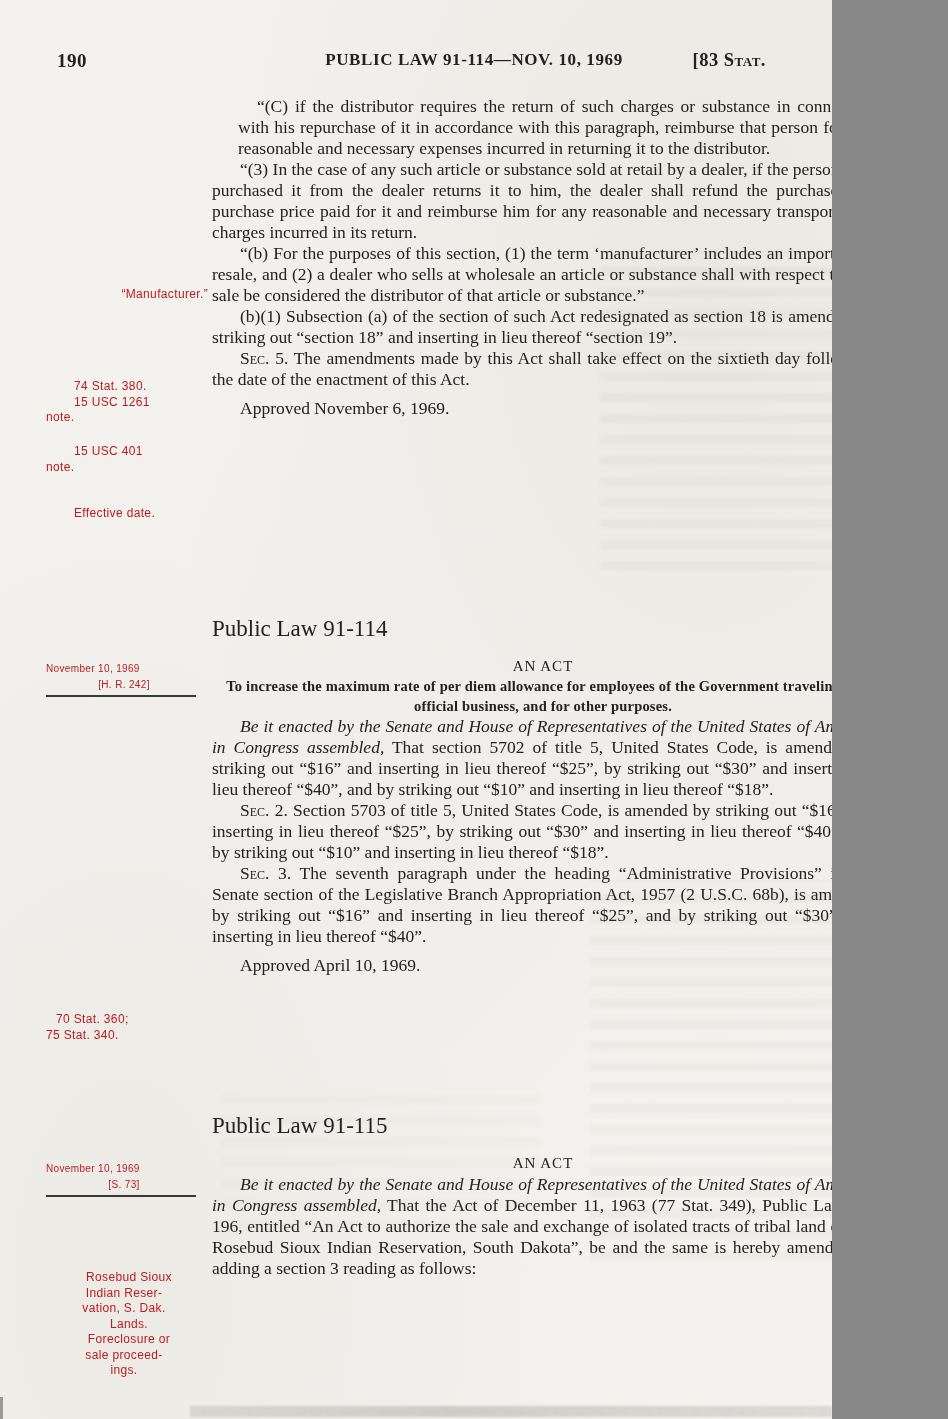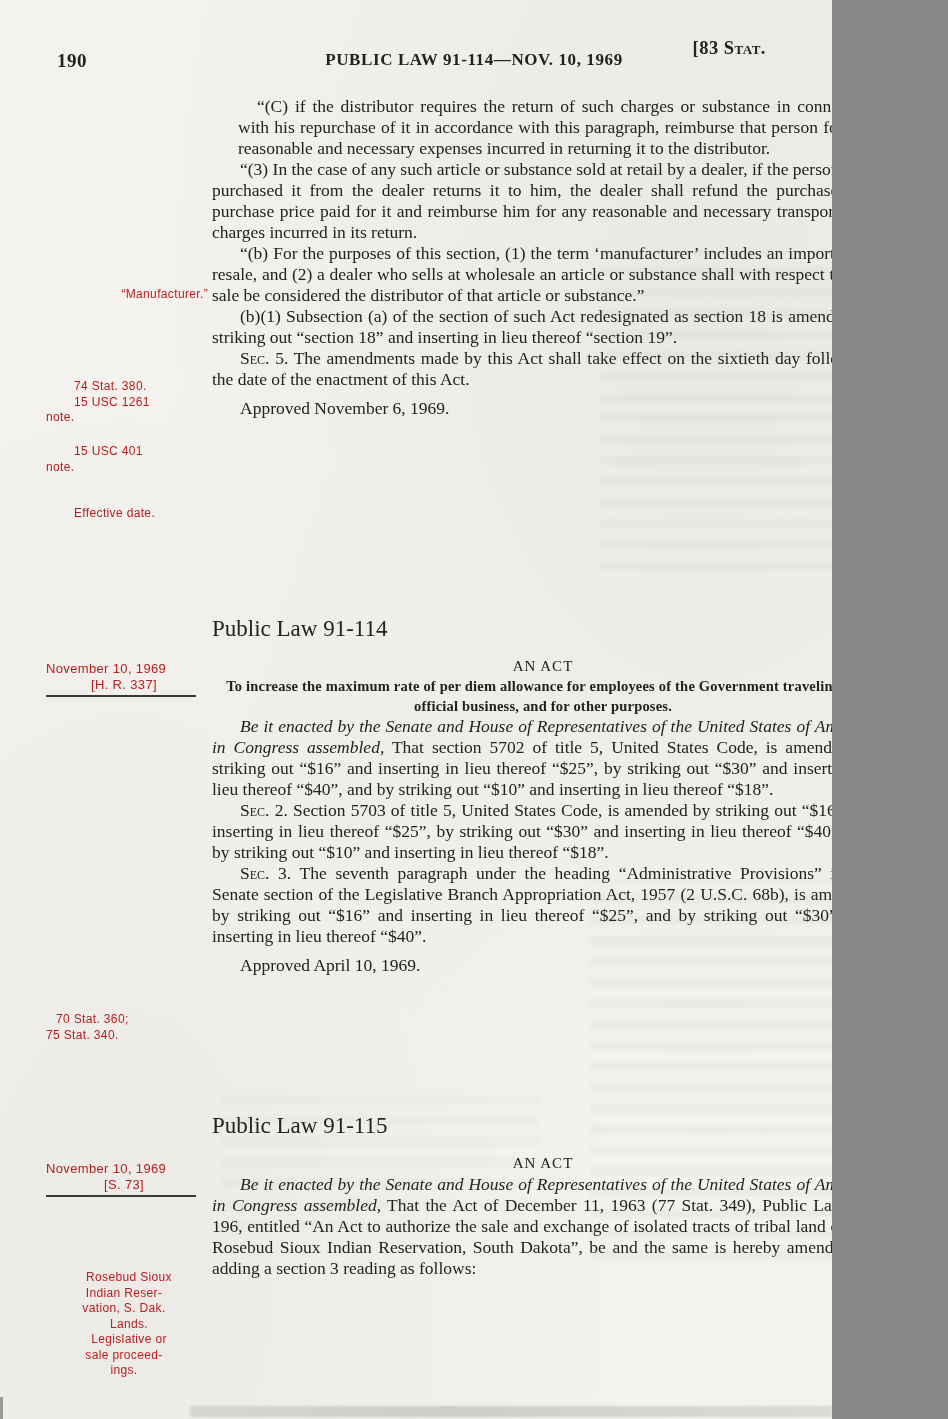--- a/index.html
+++ b/index.html
@@ -20,21 +20,21 @@
   }
   .hdr-num {
     position: absolute; top: 50px; left: 57px;
     font-size: 19px; font-weight: 600; letter-spacing: 0.5px;
   }
   .hdr-title {
     position: absolute; top: 50px; left: 0; width: 948px;
     text-align: center; font-size: 17px; font-weight: 600; letter-spacing: 0.6px;
   }
   .hdr-stat {
-    position: absolute; top: 38px; right: 66px;
+    position: absolute; top: 50px; right: 66px;
     font-size: 18.5px; font-weight: 600; letter-spacing: 0.5px;
   }
   .sc { font-variant: small-caps; }
 
   
   .col { position: absolute; left: 212px; width: 662px; font-size: 17.5px; line-height: 21px; text-align: justify; }
   #block-prior { top: 96px; }
   #block-114 { top: 615px; }
   #block-115 { top: 1112px; }
 
@@ -56,21 +56,21 @@
   
   .mnote {
     position: absolute; left: 46px; width: 156px;
     font-family: "Liberation Sans", sans-serif;
     font-size: 12px; line-height: 15.5px; letter-spacing: 0.35px;
     color: #b91c1c; text-align: left;
   }
   .mnote .ind { padding-left: 10px; }
   .mnote .ctr { text-align: center; }
   .mnote .rule { border-bottom: 2px solid #3a3936; margin-top: 3px; width: 150px; }
-  .mnote.datebox { font-size: 13px; }
+  .mnote.datebox { font-size: 10px; }
 
   
   .ghost {
     position: absolute; pointer-events: none; opacity: 0.55;
     background: repeating-linear-gradient(0deg, rgba(125,122,112,0.10) 0 9px, transparent 9px 21px);
     filter: blur(1.6px);
   }
   .bottom-band {
     position: absolute; left: 190px; right: 0; bottom: 2px; height: 11px;
     background: linear-gradient(90deg, rgba(150,148,142,0.25), rgba(150,148,142,0.38) 40%, rgba(150,148,142,0.25));
@@ -129,42 +129,42 @@
     <div class="ind" style="padding-left:28px;">15 USC 401</div>
     <div>note.</div>
   </div>
 
   <div class="mnote" style="top:506px;">
     <div class="ind" style="padding-left:28px;">Effective date.</div>
   </div>
 
   <div class="mnote datebox" style="top:661px;">
     <div>November 10, 1969</div>
-    <div class="ctr">[H. R. 337]</div>
+    <div class="ctr">[H. R. 242]</div>
     <div class="rule"></div>
   </div>
 
 
   <div class="mnote" style="top:1012px;">
     <div class="ind">70 Stat. 360;</div>
     <div>75 Stat. 340.</div>
   </div>
 
   <div class="mnote datebox" style="top:1161px;">
     <div>November 10, 1969</div>
     <div class="ctr">[S. 73]</div>
     <div class="rule"></div>
   </div>
 
   <div class="mnote" style="top:1270px;text-align:center;">
     <div class="ind">Rosebud Sioux</div>
     <div>Indian Reser-</div>
     <div>vation, S. Dak.</div>
     <div class="ind">Lands.</div>
-    <div class="ind">Legislative or</div>
+    <div class="ind">Foreclosure or</div>
     <div>sale proceed-</div>
     <div>ings.</div>
   </div>
 
   <div class="ghost" style="left:600px; top:250px; width:290px; height:320px;"></div>
   <div class="ghost" style="left:590px; top:880px; width:300px; height:380px;"></div>
   <div class="ghost" style="left:220px; top:1090px; width:320px; height:140px; opacity:0.35;"></div>
   <div class="bottom-band"></div>
   <div class="edge-tick"></div>
 

